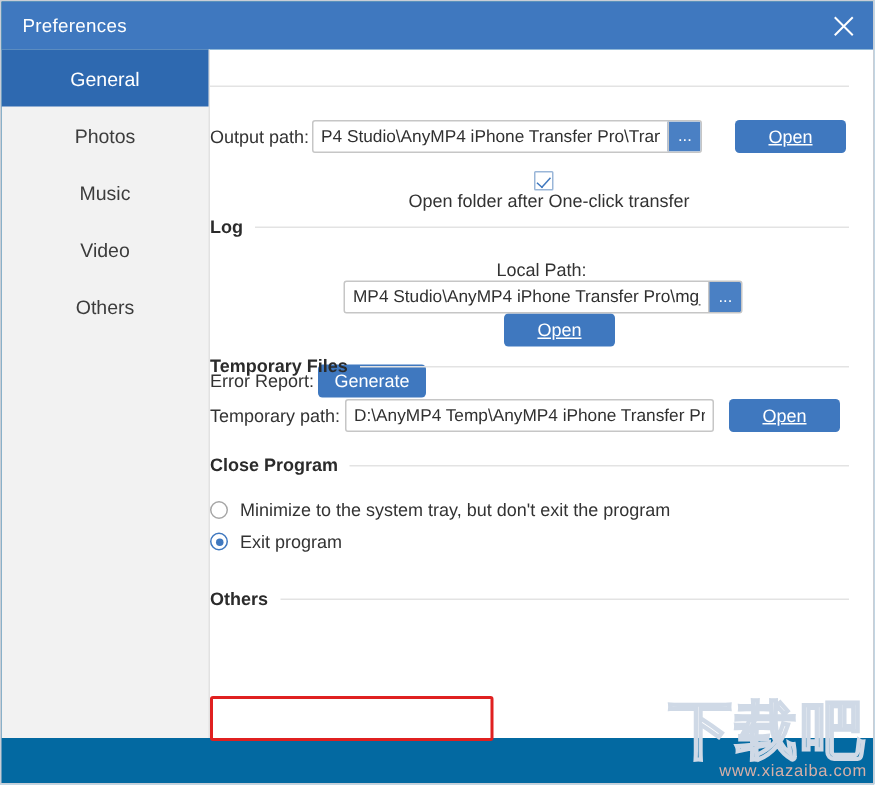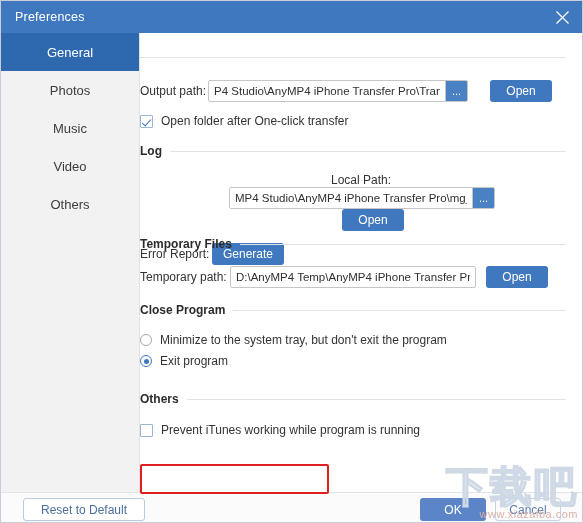--- a/index.html
+++ b/index.html
@@ -126,21 +126,21 @@
   .blue-btn {
     background: #3f78bf;
     color: #ffffff;
     border: 0;
     border-radius: 3px;
     font-family: "Liberation Sans", "DejaVu Sans", sans-serif;
     font-size: 12px;
     height: 22px;
     cursor: pointer;
   }
-  .open-btn { width: 62px; }
+  .open-btn { width: 74px; text-decoration: underline; }
   .generate-btn { width: 72px; }
 
   
   .check-row { display: flex; align-items: center; cursor: pointer; }
   .cbox {
     width: 13px; height: 13px;
     border: 1px solid #9ab6d8;
     background: #ffffff;
     border-radius: 1px;
     position: relative;
@@ -296,21 +296,21 @@
 
       <div class="row" style="margin-top:15px;">
         <span class="field-label" style="width:68px;">Output path:</span>
         <div class="path-wrap" style="width:260px;">
           <input class="path-input" style="width: 238px;" type="text" value="P4 Studio\AnyMP4 iPhone Transfer Pro\TransferDir">
           <div class="browse-btn">...</div>
         </div>
         <button class="blue-btn open-btn" style="margin-left:22px;">Open</button>
       </div>
 
-      <div class="check-row" style="margin-top:12px;">
+      <div class="check-row" style="margin-top:12px;flex-direction:column;">
         <span class="cbox checked"></span>
         <span class="check-label">Open folder after One-click transfer</span>
       </div>
     </div>
 
     <div class="group" style="top:110px;">
       <div class="group-head">
         <span class="group-title">Log</span>
         <span class="group-rule"></span>
       </div>
@@ -361,35 +361,26 @@
         <span class="radio-label">Exit program</span>
       </div>
     </div>
 
     <div class="group" style="top:358px;">
       <div class="group-head">
         <span class="group-title">Others</span>
         <span class="group-rule"></span>
       </div>
 
-      <div class="check-row" style="margin-top:16px;">
-        <span class="cbox"></span>
-        <span class="check-label">Prevent iTunes working while program is running</span>
-      </div>
 
     </div>
 
   </div>
 
   <div id="highlight-box"></div>
 
-  <div id="footer">
-    <button id="reset-btn">Reset to Default</button>
-    <button id="ok-btn">OK</button>
-    <button id="cancel-btn">Cancel</button>
-  </div>
 
   <div id="watermark">
     <div id="wm-cn">下载吧</div>
     <div id="wm-url">www.xiazaiba.com</div>
   </div>
 
 </div>
 
 </body></html>

